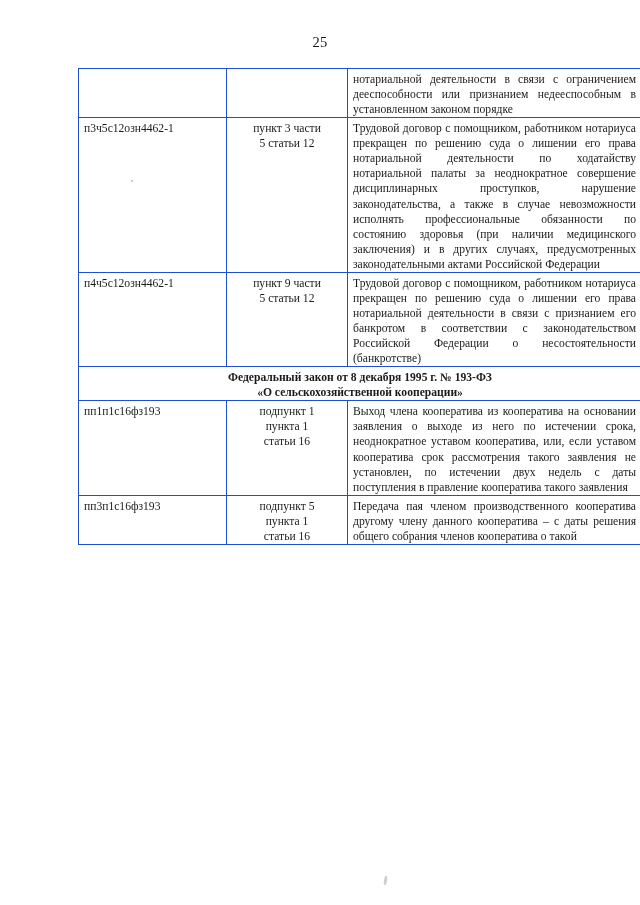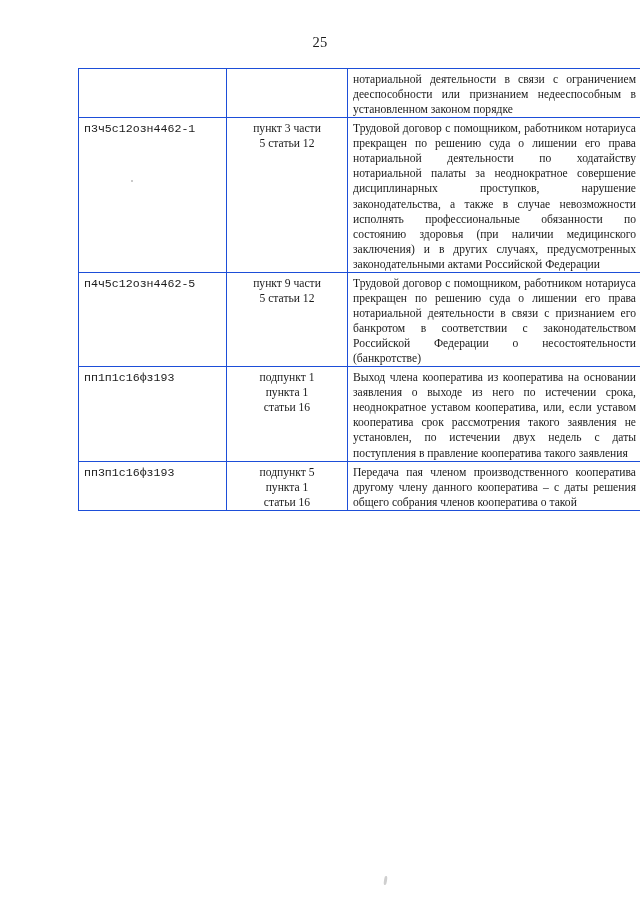--- a/index.html
+++ b/index.html
@@ -38,21 +38,21 @@
     border-collapse: collapse;
     table-layout: fixed;
     font-size: 11.6px;
     line-height: 1.30;
   }
   table.doc-table td {
     border: 1px solid #1d4ed8;
     padding: 3px 5px 0 5px;
     vertical-align: top;
   }
-  td.col-code   { width: 137px; font-family: Liberation Mono, monospace; }
+  td.col-code   { width: 137px; }
   td.col-ref    { width: 110px; text-align: center; }
   td.col-text   { width: 283px; text-align: justify; text-align-last: left; }
   .justify-full {
     text-align: justify;
     text-align-last: justify;
   }
   td.section-head {
     text-align: center;
     font-weight: bold;
     padding: 3px 6px 4px 6px;
@@ -99,28 +99,34 @@
       <tr>
         <td class="col-code">п3ч5с12озн4462-1</td>
         <td class="col-ref">
           <span class="ref-line">пункт 3 части</span>
           <span class="ref-line">5 статьи 12</span>
         </td>
         <td class="col-text justify-full">Трудовой договор с помощником, работником нотариуса прекращен по решению суда о лишении его права нотариальной деятельности по ходатайству нотариальной палаты за неоднократное совершение дисциплинарных проступков, нарушение законодательства, а также в случае невозможности исполнять профессиональные обязанности по состоянию здоровья (при наличии медицинского заключения) и в других случаях, предусмотренных законодательными актами Российской Федерации</td>
       </tr>
 
       <tr>
-        <td class="col-code">п4ч5с12озн4462-5</td>
+        <td class="col-code">п4ч5с12озн4462-1</td>
         <td class="col-ref">
           <span class="ref-line">пункт 9 части</span>
           <span class="ref-line">5 статьи 12</span>
         </td>
         <td class="col-text justify-full">Трудовой договор с помощником, работником нотариуса прекращен по решению суда о лишении его права нотариальной деятельности в связи с признанием его банкротом в соответствии с законодательством Российской Федерации о несостоятельности (банкротстве)</td>
       </tr>
 
+      <tr>
+        <td class="section-head" colspan="3">
+          <span>Федеральный закон от 8 декабря 1995 г. № 193-ФЗ</span>
+          <span class="line2">«О сельскохозяйственной кооперации»</span>
+        </td>
+      </tr>
 
       <tr>
         <td class="col-code">пп1п1с16фз193</td>
         <td class="col-ref">
           <span class="ref-line">подпункт 1</span>
           <span class="ref-line">пункта 1</span>
           <span class="ref-line">статьи 16</span>
         </td>
         <td class="col-text justify-full">Выход члена кооператива из кооператива на основании заявления о выходе из него по истечении срока, неоднократное уставом кооператива, или, если уставом кооператива срок рассмотрения такого заявления не установлен, по истечении двух недель с даты поступления в правление кооператива такого заявления</td>
       </tr>

